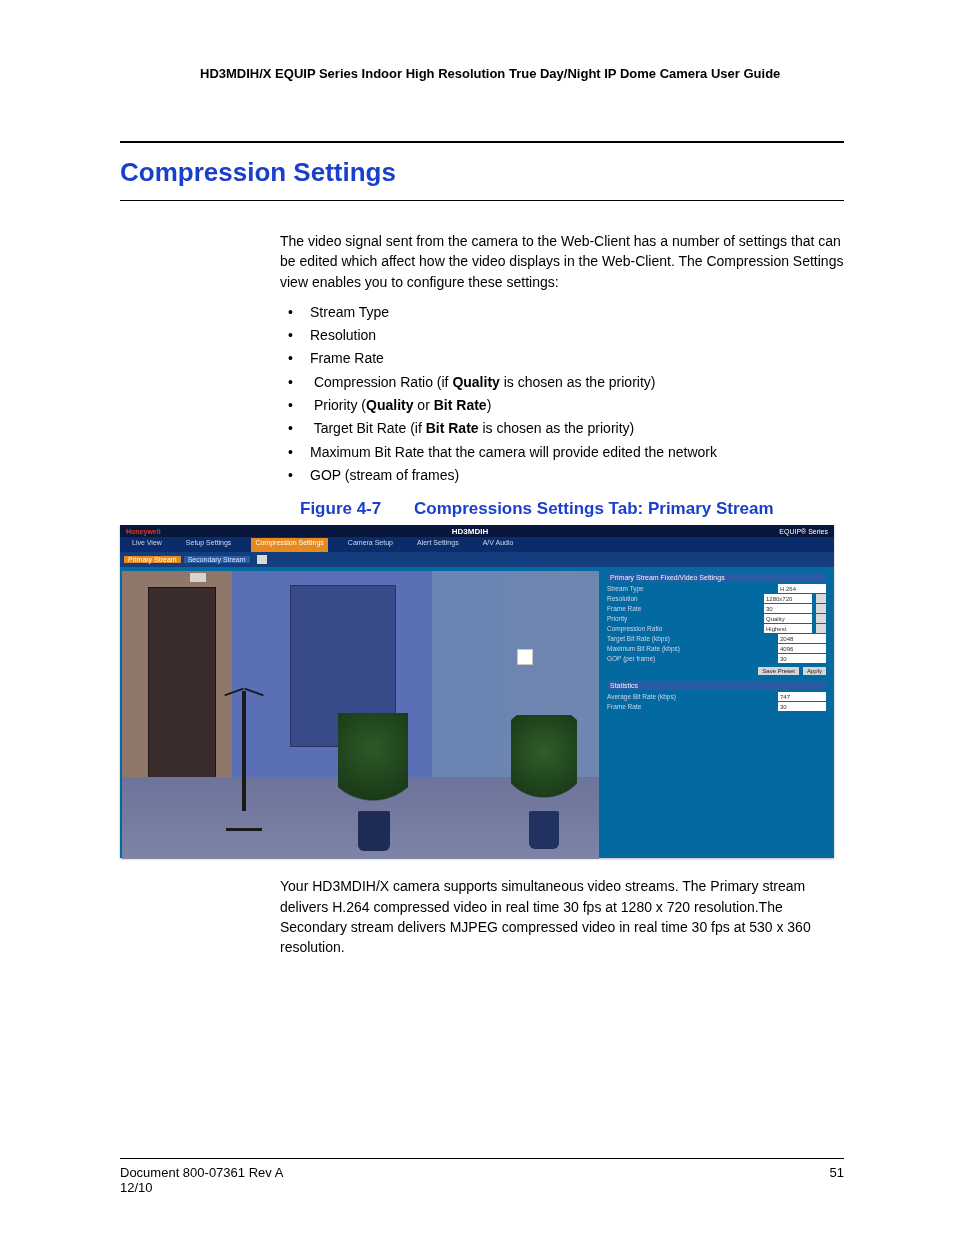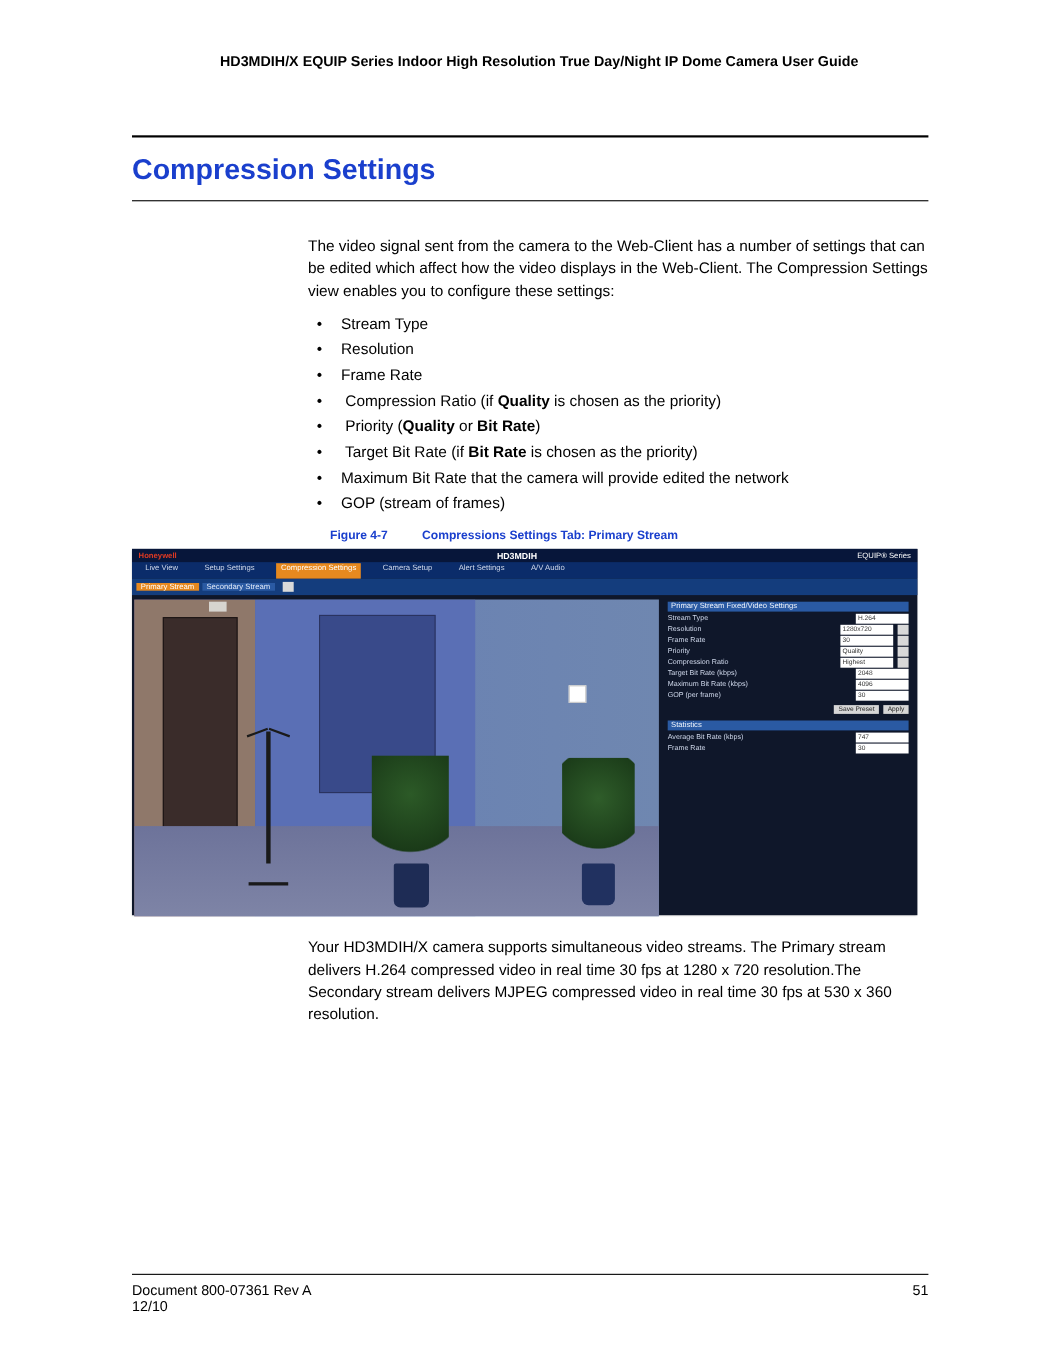--- a/index.html
+++ b/index.html
@@ -4,21 +4,21 @@
 <style>
   body {
     margin: 0;
     padding: 0;
     background: #fff;
     font-family: Arial, Helvetica, sans-serif;
     color: #000;
     width: 954px;
   }
   .page {
-    padding: 48px 110px 40px 120px;
+    padding: 66px 110px 40px 120px;
     box-sizing: border-box;
     position: relative;
     min-height: 1235px;
   }
   .header-text {
     font-size: 13px;
     font-weight: bold;
     text-align: left;
     margin-bottom: 60px;
     margin-left: 80px;
@@ -54,31 +54,31 @@
   ul.bullets li::before {
     content: "•";
     display: inline-block;
     width: 22px;
     margin-left: 8px;
   }
   ul.bullets li { margin: 3px 0; }
   .figure-caption {
     color: #1a3fcd;
     font-weight: bold;
-    font-size: 11px;
+    font-size: 17px;
     text-align: left;
     margin: 6px 0 6px 180px;
   }
   .figure-caption .figno { margin-right: 28px; }
 
   
   .screenshot {
     width: 714px;
     height: 333px;
-    background: #0f172a;
+    background: #0369a1;
     margin: 0 0 18px 0;
     position: relative;
     font-size: 7px;
     color: #cfd8ea;
     box-shadow: 0 1px 2px rgba(0,0,0,.3);
   }
   .ss-top {
     height: 12px;
     background: #07163a;
     display:flex;

